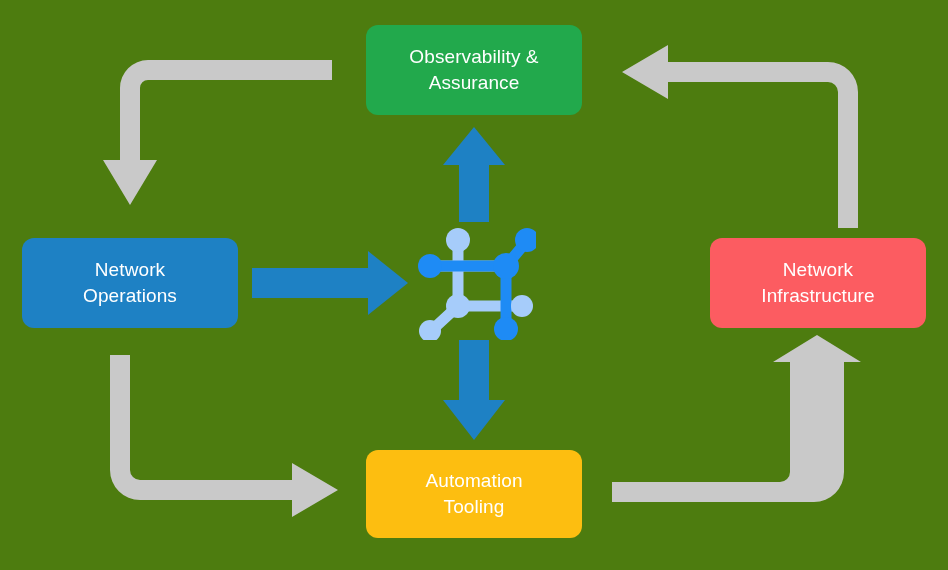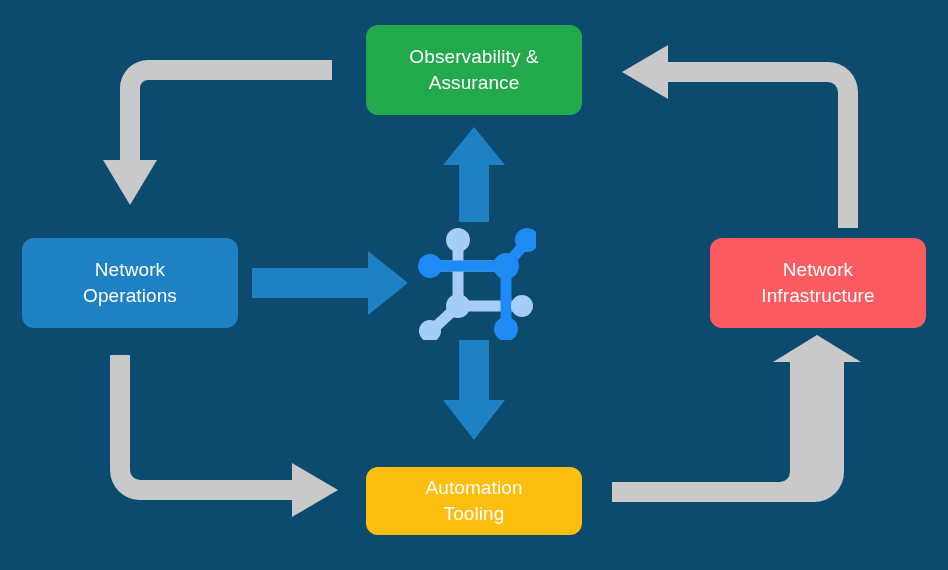--- a/index.html
+++ b/index.html
@@ -8,21 +8,21 @@
     padding: 0;
     background: #000000;
   }
   body {
     font-family: "Liberation Sans", sans-serif;
   }
   #canvas {
     position: relative;
     width: 948px;
     height: 570px;
-    background: #0c4a6e;
+    background: #4d7c0f;
     overflow: hidden;
   }
   #diagram-svg {
     position: absolute;
     left: 0;
     top: 0;
     width: 948px;
     height: 570px;
   }
   .node-box {
@@ -45,21 +45,21 @@
   #box-observability {
     left: 366px; top: 25px; width: 216px; height: 90px;
   }
   #box-network-operations {
     left: 22px; top: 238px; width: 216px; height: 90px;
   }
   #box-network-infrastructure {
     left: 710px; top: 238px; width: 216px; height: 90px;
   }
   #box-automation-tooling {
-    left: 366px; top: 467px; width: 216px; height: 68px;
+    left: 366px; top: 450px; width: 216px; height: 88px;
   }
   #central-icon {
     position: absolute;
     left: 418px;
     top: 218px;
     width: 118px;
     height: 122px;
   }
 </style>
 </head>

